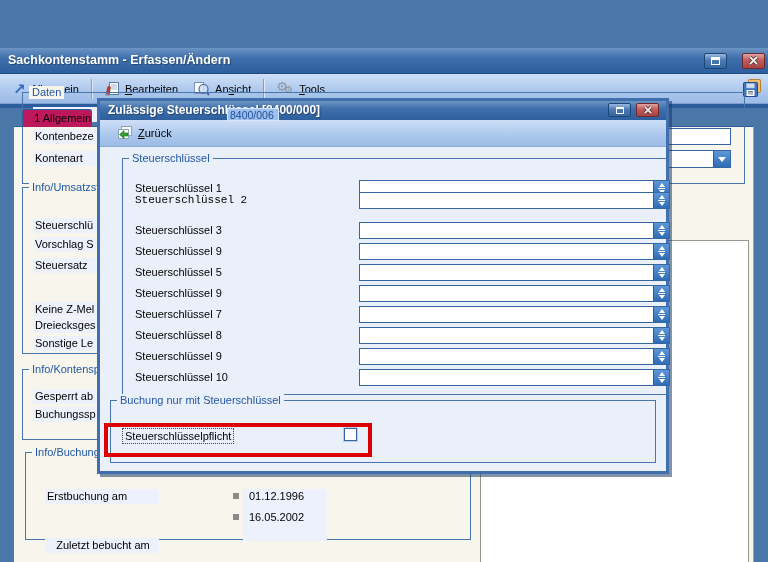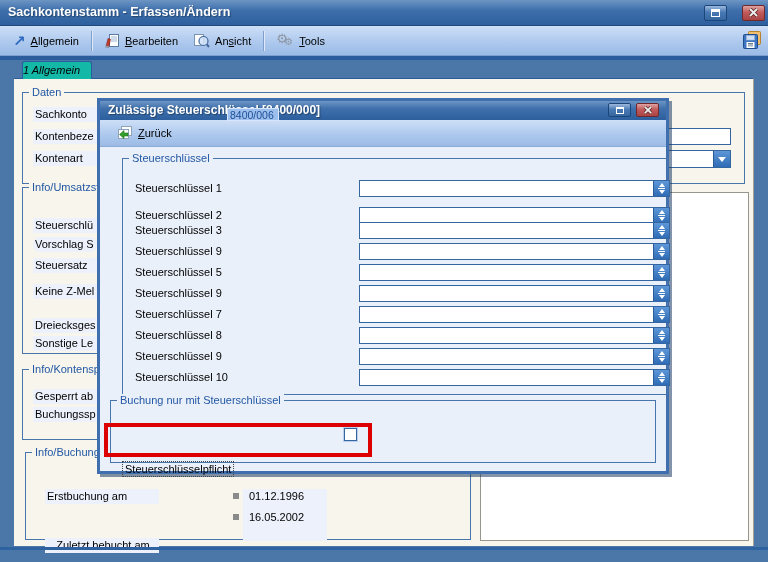--- a/index.html
+++ b/index.html
@@ -3,21 +3,21 @@
 <meta charset="utf-8">
 <style>
   html,body { margin:0; padding:0; background:#2a2a2a; }
   * { box-sizing:border-box; }
   .screen {
     position:relative; width:768px; height:562px; overflow:hidden;
     background:#4a76a8;
     font-family:"Liberation Sans","DejaVu Sans",sans-serif;
     font-size:11px; color:#000;
   }
-  .abs { position:absolute; }
+  .abs { position:absolute;margin-top:48px; }
 
   
   .titlebar {
     left:0; top:0; width:768px; height:26px;
     background:linear-gradient(#6d95c4,#3f70ac 40%,#2d5f9e);
     border-bottom:1px solid #20497c;
   }
   .titlebar .ttl {
     position:absolute; left:8px; top:0; line-height:25px;
     color:#fff; font-weight:bold; font-size:12.5px;
@@ -46,22 +46,22 @@
   .u { text-decoration:underline; }
   .glyph-arrow { color:#2e6ac0; font-weight:bold; font-size:15px; line-height:14px; font-family:"DejaVu Sans",sans-serif; }
   .gears { position:relative; width:18px; height:16px; color:#8e97a3; }
   .gears .g1 { position:absolute; left:0; top:-2px; font-size:13px; }
   .gears .g2 { position:absolute; left:8px; top:3px; font-size:10px; }
   .navstrip { left:0; top:56px; width:768px; height:4px; background:#2b5c9c; }
 
   
   .tab {
     left:22px; top:61px; width:70px; height:18px; z-index:2;
-    background:#14b8a6; border:1px solid #2b5c9c; border-bottom:none;
-    border-radius:3px 3px 0 0; text-align:left; line-height:17px;font-style:italic;
+    background:#be185d; border:1px solid #2b5c9c; border-bottom:none;
+    border-radius:3px 3px 0 0; text-align:right; line-height:17px;
   }
   .content {
     left:14px; top:78px; width:740px; height:468px;
     background:#f7f5ec; border-top:1px solid #2b5c9c; border-right:1px solid #a5a399;
   }
   .frame-bottom-line { left:0; top:547px; width:768px; height:3px; background:#2e62a1; }
 
   .grp { position:absolute; border:1px solid #4876ac; }
   .grp-cap {
     position:absolute; top:-7px; left:6px; padding:0 3px; line-height:13px;
@@ -119,21 +119,21 @@
     position:absolute; right:0; top:0; bottom:0; width:16px;
     background:linear-gradient(#5e97d8,#2f6cb5); border-left:1px solid #2a5c9c;
     display:flex; flex-direction:column; align-items:center; justify-content:center; gap:1px;
   }
   .spin .up { width:0; height:0; border-left:3px solid transparent; border-right:3px solid transparent; border-bottom:4px solid #fff; }
   .spin .bar { width:7px; height:1px; background:#fff; }
   .spin .dn { width:0; height:0; border-left:3px solid transparent; border-right:3px solid transparent; border-top:4px solid #fff; }
   .grp-req { left:10px; top:299px; width:546px; height:63px; }
   .cb-label {
     position:absolute; left:11px; top:27px; line-height:14px;
-    border:1px dotted #444; padding:0 2px; white-space:nowrap;margin-top:33px;
+    border:1px dotted #444; padding:0 2px; white-space:nowrap;
   }
   .checkbox {
     position:absolute; left:233px; top:27px; width:13px; height:13px;
     background:#fff; border:1px solid #35669f; box-shadow:0 0 0 1px #b9cfec;
   }
   .red-rect {
     position:absolute; left:4px; top:322px; width:268px; height:34px;
     border:4px solid #dd0000; z-index:5;
   }
 </style>
@@ -218,21 +218,21 @@
   </div>
 
   <div class="abs memo"></div>
 
   <div class="grp" style="left:22px; top:187px; width:450px; height:167px;">
     <span class="grp-cap">Info/Umsatzst</span>
   </div>
   <div class="chip" style="top:218px;">Steuerschlü</div>
   <div class="chip" style="top:237px;border-radius:7px;">Vorschlag S</div>
   <div class="chip" style="top:258px;">Steuersatz</div>
-  <div class="chip" style="top:284px;">Keine Z-Mel</div>
+  <div class="chip" style="top:302px;">Keine Z-Mel</div>
   <div class="chip" style="top:318px;">Dreiecksges</div>
   <div class="chip" style="top:336px;">Sonstige Le</div>
 
   <div class="grp" style="left:22px; top:369px; width:450px; height:71px;">
     <span class="grp-cap">Info/Kontensp</span>
   </div>
   <div class="chip" style="top:389px;">Gesperrt ab</div>
   <div class="chip" style="top:407px;">Buchungssp</div>
 
   <div class="grp" style="left:25px; top:452px; width:446px; height:88px;">
@@ -281,21 +281,21 @@
       <div class="tk-row" style="top:21px;">
         <span class="tk-label">Steuerschlüssel 1</span>
         <span class="tk-field">
             <span class="spin">
               <i class="up"></i>
               <i class="bar"></i>
               <i class="dn"></i>
             </span>
           </span>
       </div>
-      <div class="tk-row" style="top:48px;">
+      <div class="tk-row" style="top:33px;font-family:Liberation Mono, monospace;">
         <span class="tk-label">Steuerschlüssel 2</span>
         <span class="tk-field">
             <span class="spin">
               <i class="up"></i>
               <i class="bar"></i>
               <i class="dn"></i>
             </span>
           </span>
       </div>
       <div class="tk-row" style="top:63px;">

